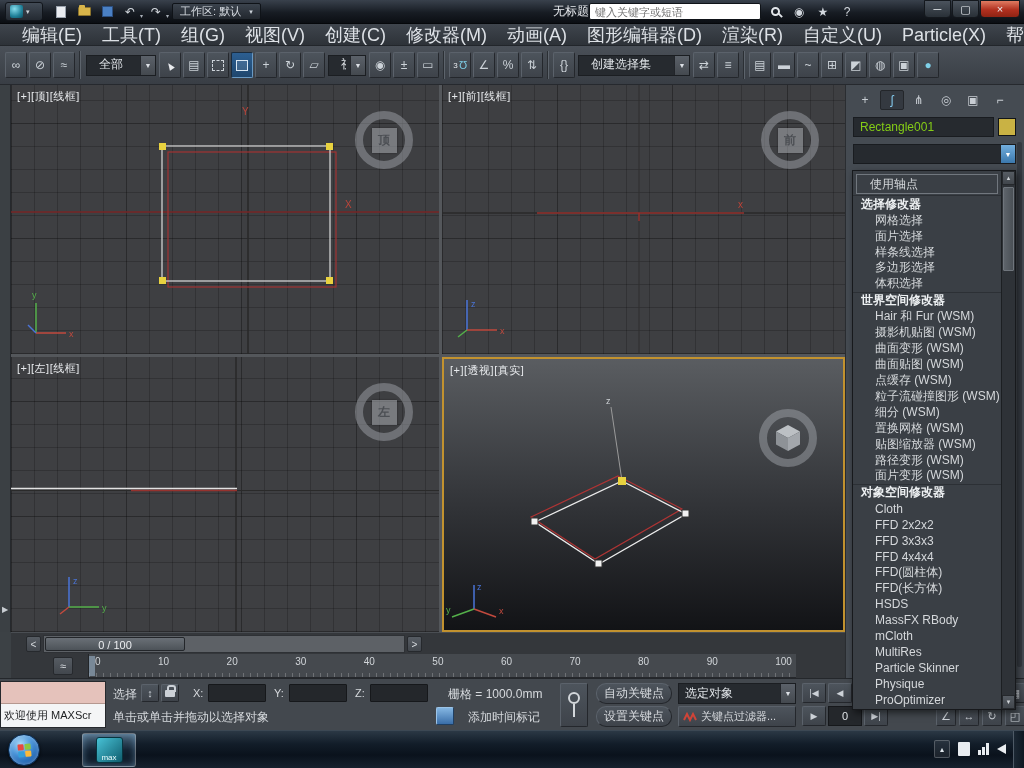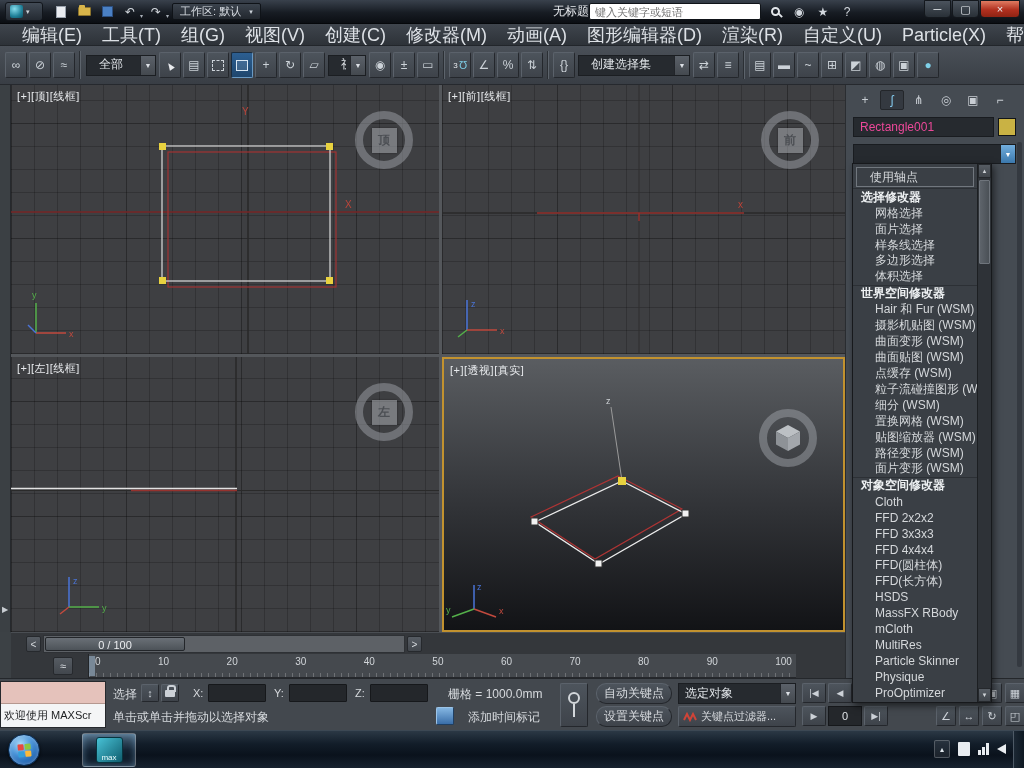--- a/index.html
+++ b/index.html
@@ -85,28 +85,28 @@
   .axlbl{font-size:10px;fill:#bc453a}
   .trlbl{font-size:9px}
   .tl-g{fill:#54b04a}.tl-r{fill:#c24a3e}.tl-b{fill:#4a74d8}.tl-w{fill:#cfd3d7}
 
   
   .panel{position:absolute;left:845px;top:85px;width:179px;height:593px;background:#454b52;border-left:1px solid #2a2d31}
   .ptabs{display:flex;gap:3px;padding:5px 0 0 7px}
   .ptab{width:24px;height:20px;display:flex;align-items:center;justify-content:center;color:#c8cdd3;font-size:12px;border:1px solid transparent;border-radius:2px}
   .ptab.active{background:#343940;border-color:#23262a;color:#82c6e8}
   .name-row{position:absolute;left:7px;top:32px;right:8px;display:flex;gap:4px;align-items:center}
-  .name-field{flex:1;height:20px;background:#262a2f;border:1px solid #191c20;color:#ec4899;font-size:12px;line-height:18px;padding:0 6px;overflow:hidden}
+  .name-field{flex:1;height:20px;background:#262a2f;border:1px solid #191c20;color:#84cc16;font-size:12px;line-height:18px;padding:0 6px;overflow:hidden}
   .swatch{width:18px;height:18px;background:#c9b244;border:1px solid #121518}
   .modcombo{position:absolute;left:7px;top:59px;right:8px;height:20px;background:#262a2f;border:1px solid #191c20;display:flex;align-items:center}
   .mc-text{flex:1}
   .pscroll{position:absolute;right:2px;top:57px;width:5px;height:525px;background:#343940;border-radius:2px}
 
   
-  .popup{position:absolute;left:852px;top:163px;width:140px;height:540px;z-index:30;display:flex;
+  .popup{position:absolute;left:852px;top:170px;width:164px;height:540px;z-index:30;display:flex;
     background:#3a3f45;border:1px solid #17191c;box-shadow:2px 3px 7px rgba(0,0,0,.55)}
   .pop-items{flex:1;display:flex;flex-direction:column;padding:1px 0;overflow:hidden}
   .mod-item{flex:1;display:flex;align-items:center;font-size:12px;color:#d5d8db;padding-left:22px;white-space:nowrap;overflow:hidden}
   .mod-item.header{font-weight:bold;color:#eef1f3;padding-left:8px;border-top:1px solid #2c3035}
   .mod-item.boxed{flex:1.15;border:1px solid #71777e;margin:2px 3px 1px 3px;padding-left:13px}
   .pop-sb{width:14px;position:relative;background:#2e3237;border-left:1px solid #1c1f22}
   .sb-up,.sb-down{position:absolute;left:0;width:13px;height:14px;display:flex;align-items:center;justify-content:center;
     font-size:6px;color:#cfd3d7;background:linear-gradient(#565c63,#41464c);border:1px solid #25282c}
   .sb-up{top:0}.sb-down{bottom:0}
   .sb-thumb{position:absolute;left:1px;top:16px;width:11px;height:84px;background:linear-gradient(90deg,#5e646b,#4a5056);border:1px solid #6f757c;border-radius:1px}

